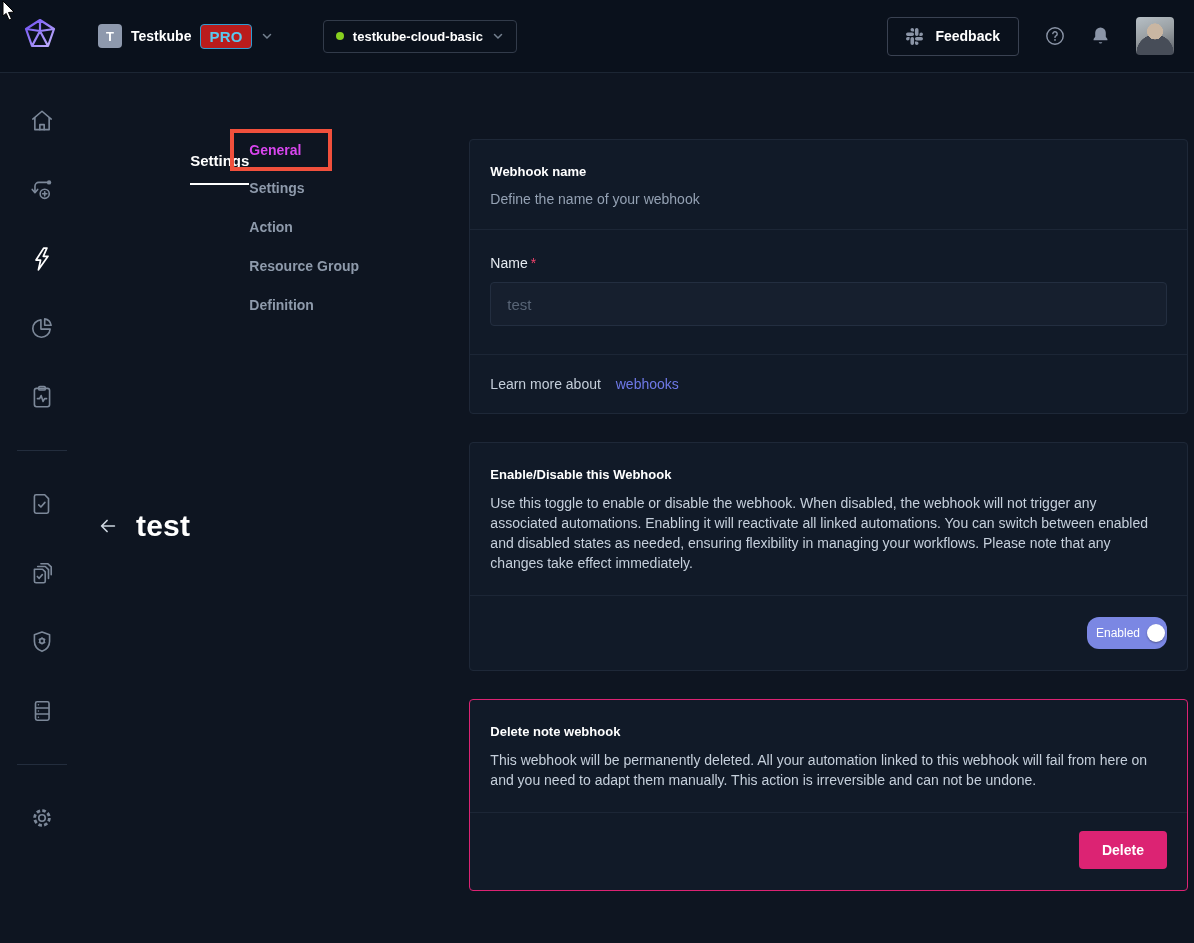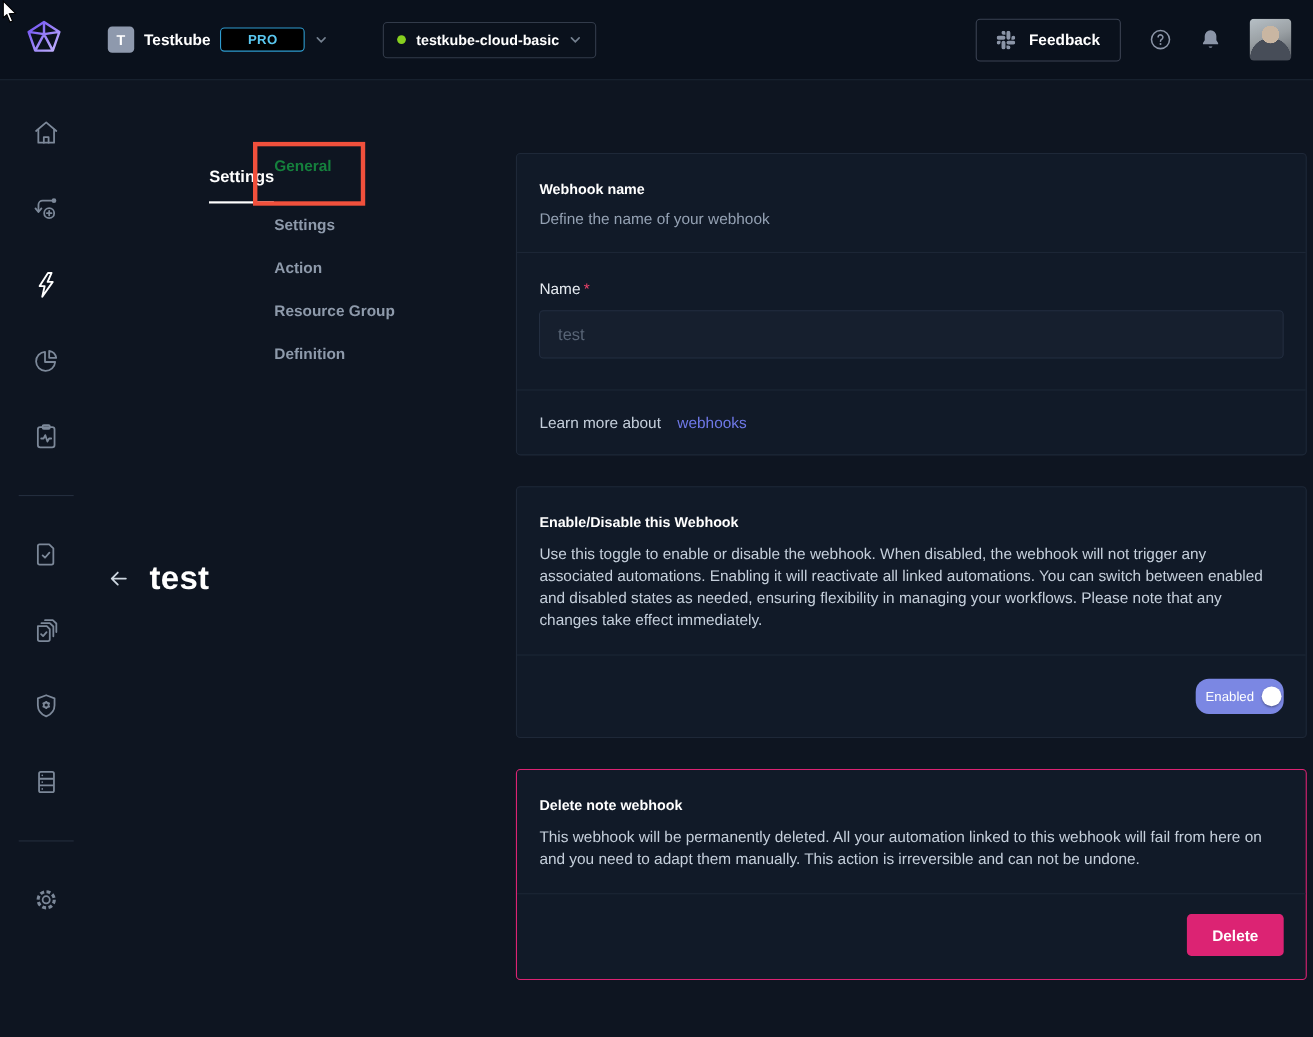--- a/index.html
+++ b/index.html
@@ -25,22 +25,22 @@
   body{position:relative;}
 
   
   .topbar{height:73px;background:var(--bg-header);border-bottom:1px solid #1c2634;
     display:flex;align-items:center;padding:0 20px 0 18px;}
   .logo{width:44px;height:44px;display:flex;align-items:center;justify-content:center;margin-right:36px;cursor:pointer;}
   .orggroup{display:flex;align-items:center;gap:9px;cursor:pointer;}
   .orgchip{width:24px;height:24px;border-radius:4px;background:#8e99ad;color:#fff;font-size:13px;font-weight:700;
     display:flex;align-items:center;justify-content:center;}
   .orgname{font-size:14px;font-weight:700;color:#fff;}
-  .probadge{font-size:12px;font-weight:700;color:var(--cyan);background:#000000;border:1px solid #2e9cd0;
-    border-radius:4px;padding:3px 24px;letter-spacing:.3px;}
+  .probadge{font-size:15px;font-weight:700;color:var(--cyan);background:#b91c1c;border:1px solid #2e9cd0;
+    border-radius:4px;padding:3px 8px;letter-spacing:.3px;}
   .chev{color:#74808f;display:flex;align-items:center;}
   .envselect{margin-left:50px;display:flex;align-items:center;gap:9px;border:1px solid #323b4a;border-radius:4px;
     padding:8px 12px;cursor:pointer;}
   .envdot{width:8px;height:8px;border-radius:50%;background:var(--green);}
   .envname{font-size:13px;font-weight:600;color:#fff;}
   .topbar-right{margin-left:auto;display:flex;align-items:center;gap:26px;}
   .feedback-btn{display:flex;align-items:center;gap:12px;border:1px solid #3a4references4;border:1px solid #3a4252;border-radius:4px;
     padding:10px 18px;background:transparent;color:#fff;font-size:14px;font-weight:600;cursor:pointer;}
   .iconbtn{background:none;border:none;color:#8b95a7;cursor:pointer;display:flex;align-items:center;}
   .avatar{width:38px;height:38px;border-radius:4px;cursor:pointer;
@@ -62,21 +62,21 @@
   .backbtn{background:none;border:none;color:#cdd6e0;cursor:pointer;display:flex;align-items:center;padding:4px;}
   .page-title{font-size:30px;font-weight:800;letter-spacing:.2px;color:#fff;}
 
   .tabbar{margin-top:44px;border-bottom:1px solid transparent;}
   .tab{display:inline-block;font-size:15px;font-weight:700;color:#fff;padding-bottom:14px;
     border-bottom:2px solid #fff;cursor:pointer;}
 
   .content-row{display:flex;margin-top:31px;flex:1;}
   .settings-nav{width:220px;flex:none;padding-top:3px;}
   .nav-item{font-size:14px;font-weight:700;color:#8e9aab;margin-bottom:23px;cursor:pointer;width:fit-content;}
-  .nav-item.active{color:#15803d;margin-bottom:16px;}
+  .nav-item.active{color:#d946ef;margin-bottom:0;}
   .annotation-box{border:4px solid var(--annotation);padding:9px 27px 9px 15px;margin:-13px 0 9px -19px;width:fit-content;}
 
   .cards{flex:1;display:flex;flex-direction:column;gap:28px;}
   .card{background:var(--bg-card);border:1px solid var(--border);border-radius:4px;}
   .card.danger{border-color:var(--danger);}
   .card-header{padding:24px 20px 22px;}
   .card-title{font-size:13px;font-weight:700;color:#fff;}
   .card-sub{font-size:14px;color:var(--muted);margin-top:12px;}
   .card-desc{font-size:14px;line-height:20px;color:var(--para);margin-top:11px;}
   .card-divider{height:1px;background:#1c2636;}

